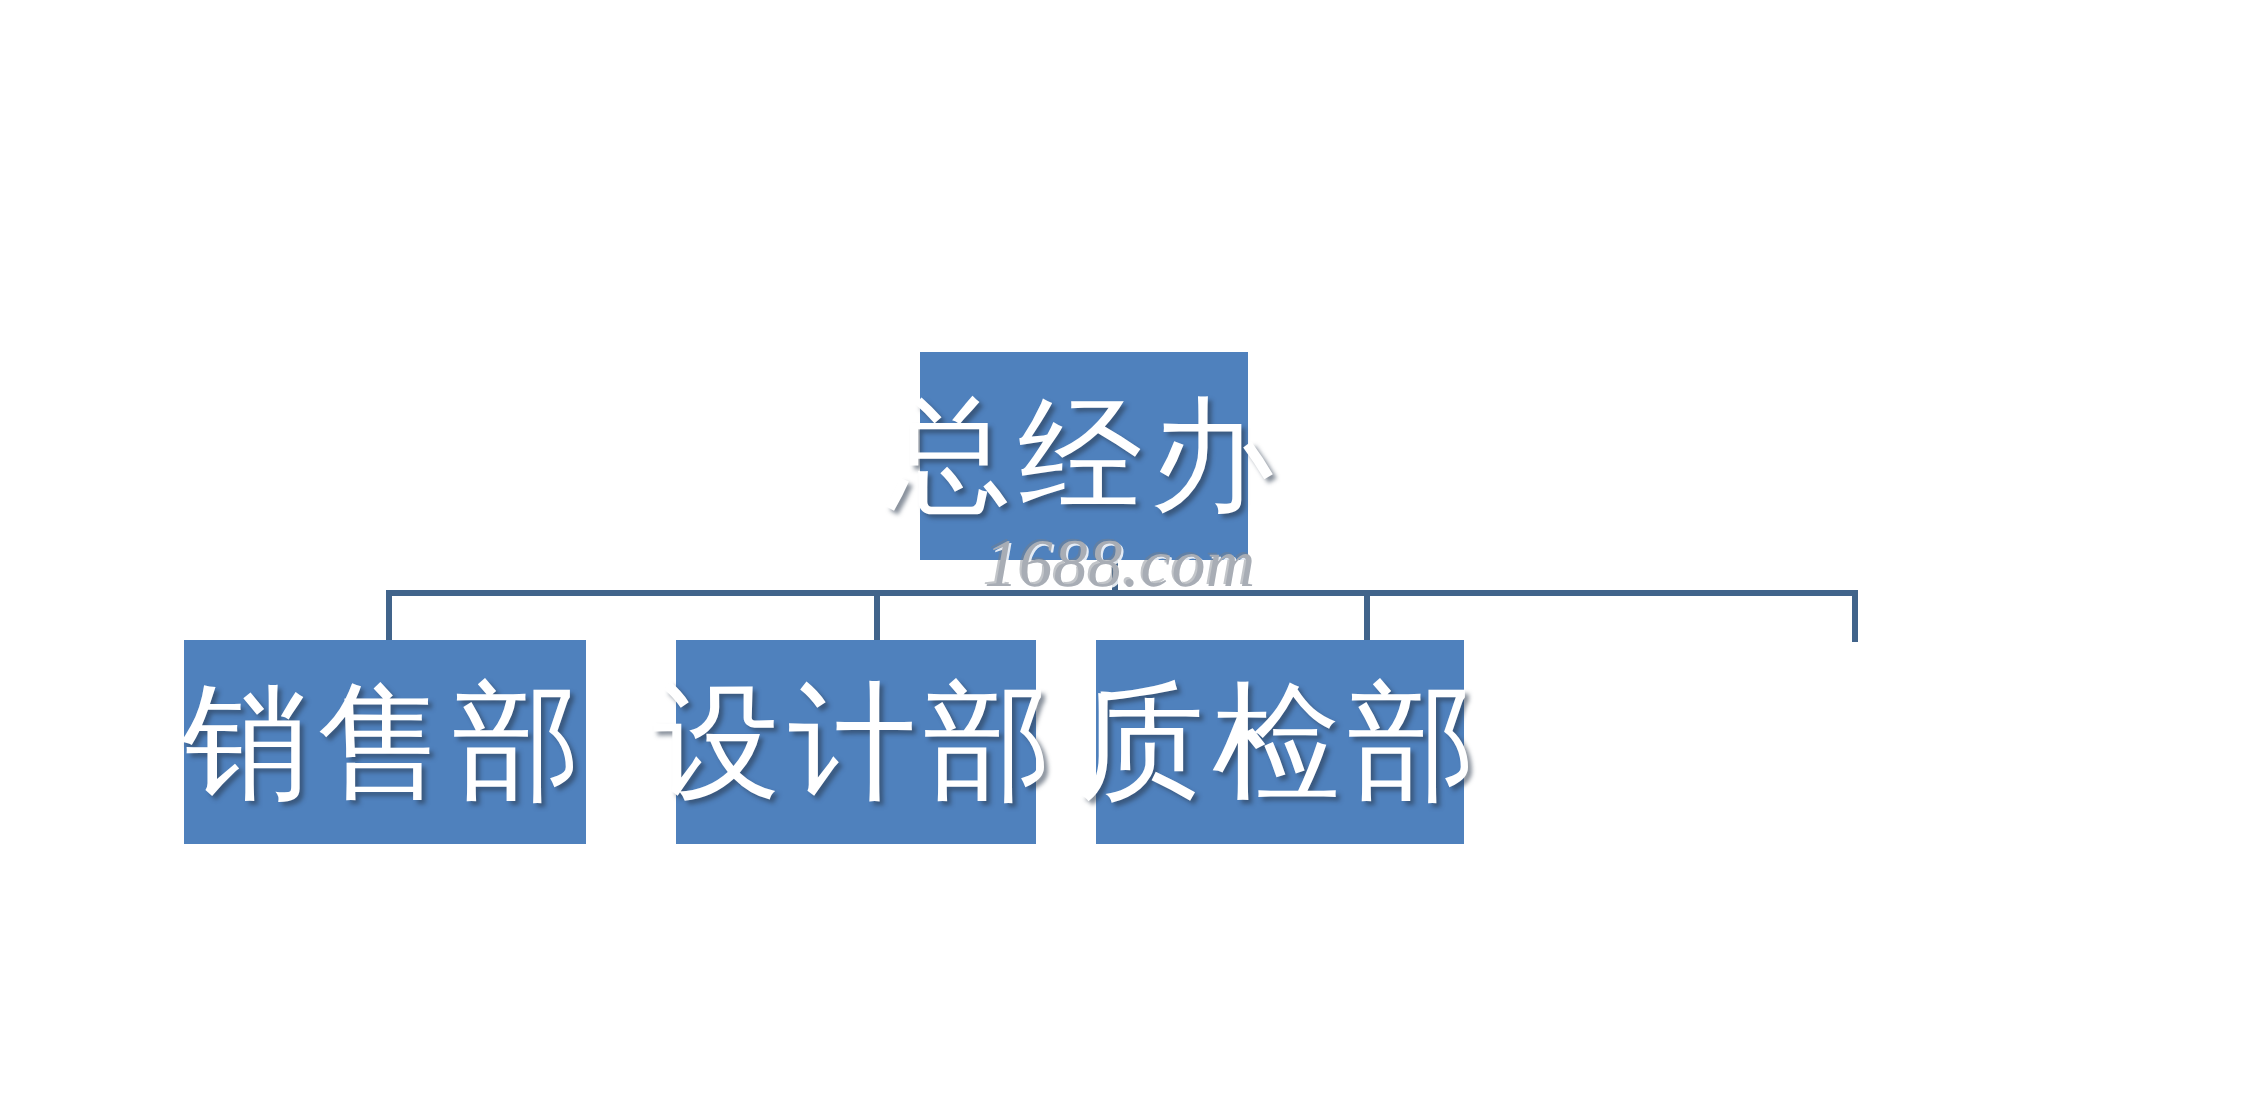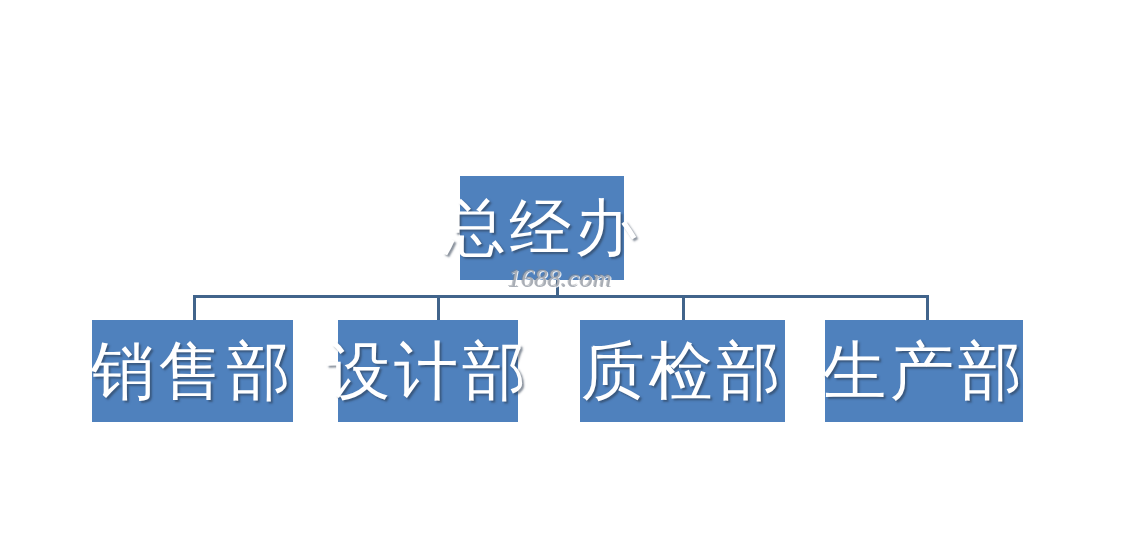--- a/index.html
+++ b/index.html
@@ -43,21 +43,21 @@
     height: 104px;
     font-size: 62px;
   }
   .node-child {
     top: 320px;
     height: 102px;
     font-size: 64px;
   }
   .child-0 { left: 92px;  width: 201px; }
   .child-1 { left: 338px; width: 180px; }
-  .child-2 { left: 580px; width: 205px; }
+  .child-2 { left: 548px; width: 184px; }
   .child-3 { left: 825px; width: 198px; }
 
   
   .connector {
     position: absolute;
     background: #41648B;
   }
   
   .stem-root {
     left: 556px;
@@ -85,21 +85,21 @@
 
   
   .watermark {
     position: absolute;
     left: 480px;
     top: 264px;
     width: 160px;
     text-align: center;
     font-family: "Liberation Serif", "DejaVu Serif", serif;
     font-style: italic;
-    font-size: 26px;
+    font-size: 34px;
     letter-spacing: 0.01em;
     color: #a8adb5;
     text-shadow: 1px 1px 0 rgba(255,255,255,0.85),
                 -1px -1px 0 rgba(120,126,136,0.45);
     white-space: nowrap;
     user-select: none;
     pointer-events: none;
   }
 </style>
 </head>
@@ -114,15 +114,14 @@
   <div class="connector drop drop-0"></div>
   <div class="connector drop drop-1"></div>
   <div class="connector drop drop-2"></div>
   <div class="connector drop drop-3"></div>
 
   <div class="watermark">1688.com</div>
 
   <div class="node node-child child-0">销售部</div>
   <div class="node node-child child-1">设计部</div>
   <div class="node node-child child-2">质检部</div>
-  <div class="node node-child child-3">生产部</div>
 
 </div>
 
 </body></html>

